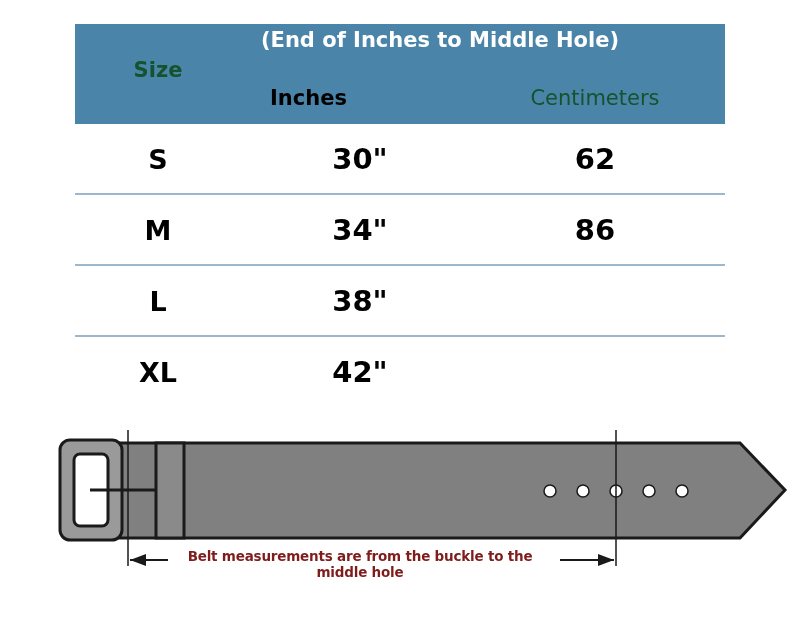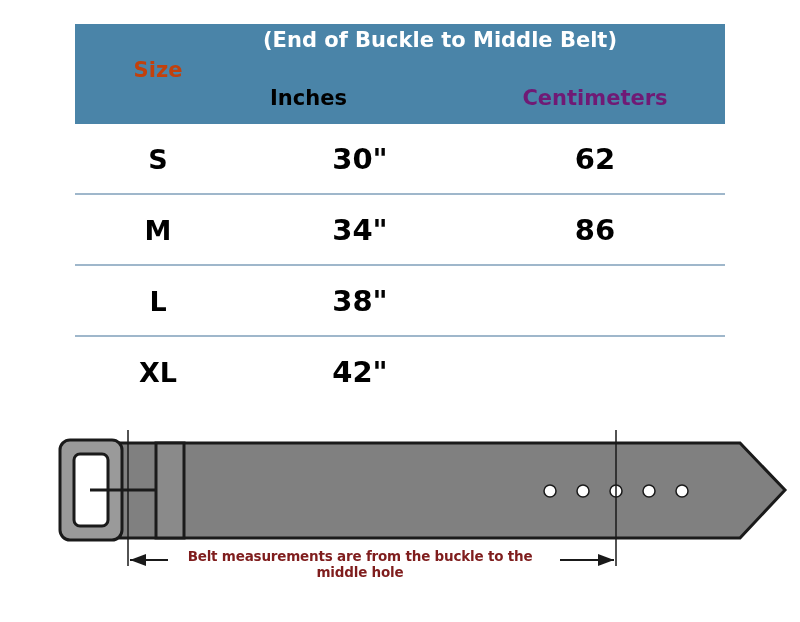--- a/index.html
+++ b/index.html
@@ -40,43 +40,43 @@
     font-size: 21px;
     font-weight: bold;
     letter-spacing: 0px;
   }
   .hdr-size {
     position: absolute;
     left: 88px;
     top: 58px;
     width: 140px;
     text-align: center;
-    color: #c2410c;
+    color: #14532d;
     font-size: 21px;
     font-weight: bold;
   }
   .hdr-inches {
     position: absolute;
     left: 270px;
     top: 86px;
     width: 180px;
     text-align: left;
     color: #000000;
     font-size: 21px;
     font-weight: bold;
   }
   .hdr-cm {
     position: absolute;
     left: 490px;
     top: 86px;
     width: 210px;
     text-align: center;
-    color: #701a75;
+    color: #14532d;
     font-size: 21px;
-    font-weight: bold;
+    font-weight: normal;
   }
 
   
   .rows {
     position: absolute;
     left: 75px;
     top: 124px;
     width: 650px;
   }
   .row {
@@ -130,21 +130,21 @@
     color: #7f1d1d;
     letter-spacing: -0.2px;
   }
 </style>
 </head>
 <body>
 
 <div id="page">
 
   <div class="header-band"></div>
-  <div class="hdr-subtitle">(End of Buckle to Middle Belt)</div>
+  <div class="hdr-subtitle">(End of Inches to Middle Hole)</div>
   <div class="hdr-size">Size</div>
   <div class="hdr-inches">Inches</div>
   <div class="hdr-cm">Centimeters</div>
 
   <div class="rows">
     <div class="row">
       <div class="cell cell-size">S</div>
       <div class="cell cell-in">30"</div>
       <div class="cell cell-cm">62</div>
     </div>

